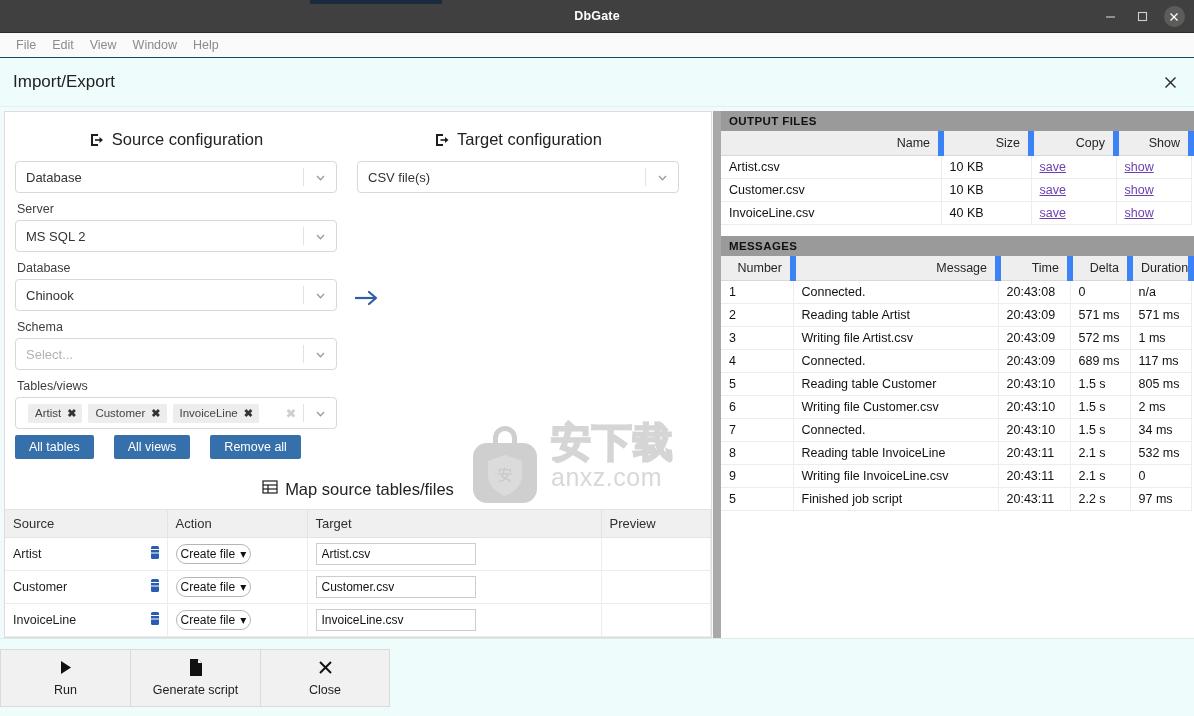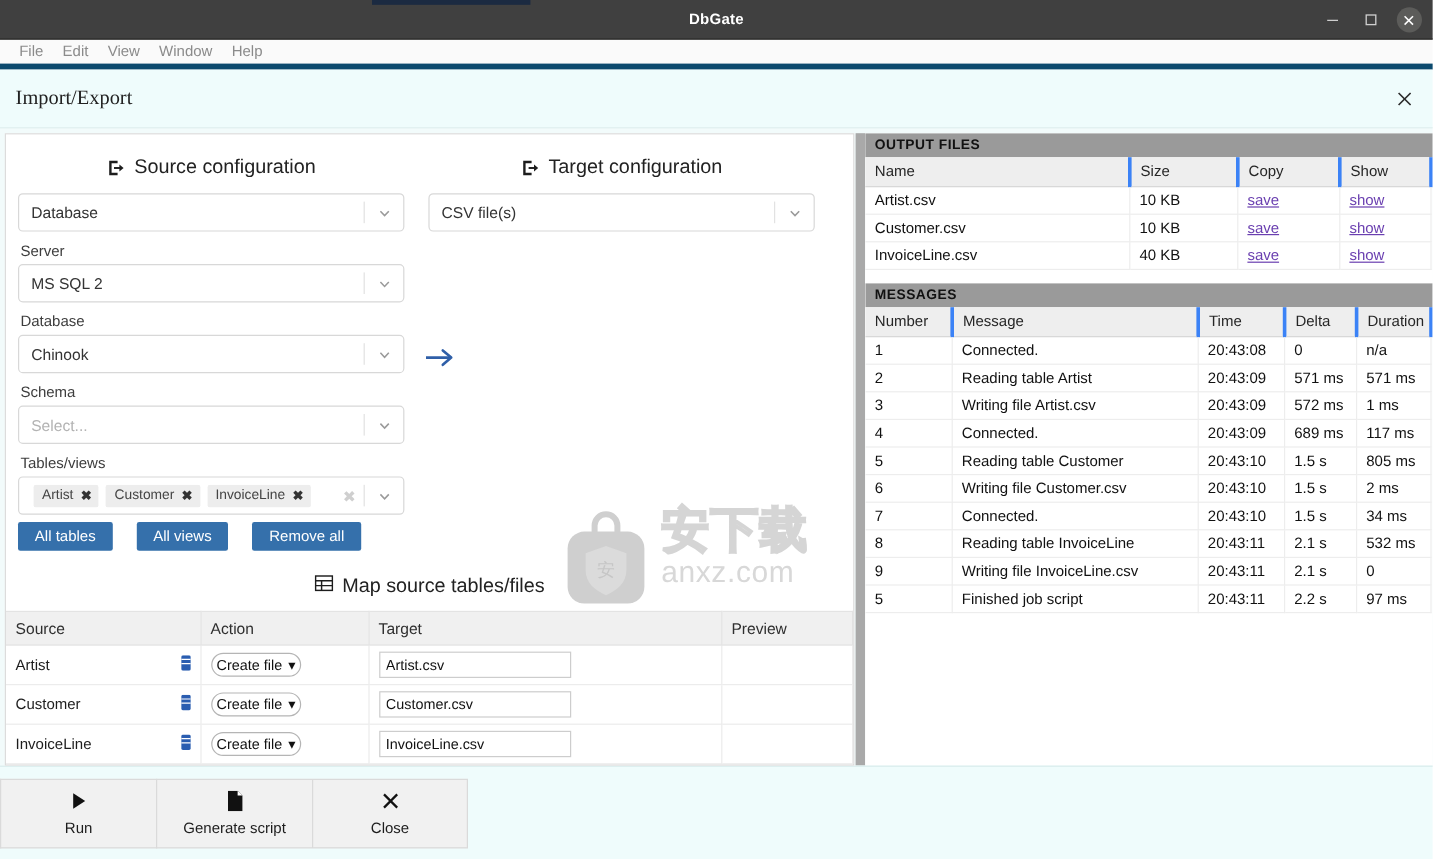--- a/index.html
+++ b/index.html
@@ -57,36 +57,35 @@
     background: #5c5c5a;
     display: flex; align-items: center; justify-content: center;
   }
 
   
   .menubar {
     height: 25px; flex: 0 0 25px;
     background: #fafafa;
     display: flex; align-items: center;
     padding-left: 8px;
-    border-bottom: 5px solid #0c4a6e;
+    border-bottom: 1px solid #0c4a6e;
   }
   .menu-item {
     font-size: 12.5px; color: #8b8b8b;
     padding: 0 8px; line-height: 25px;
     cursor: default;
   }
 
   
   .page-header {
     height: 49px; flex: 0 0 49px;
     background: #effcfc;
     display: flex; align-items: center;
     position: relative;
     border-bottom: 1px solid #dfeeee;
-    font-family: Liberation Serif, serif;
   }
   .page-title {
     font-size: 17px; color: #222; margin-left: 13px;
     font-weight: normal;
   }
   .page-close {
     position: absolute; right: 15px; top: 50%;
     transform: translateY(-50%);
     width: 18px; height: 18px;
     display: flex; align-items: center; justify-content: center;
@@ -294,25 +293,25 @@
   }
   .grid-table {
     width: 100%;
     border-collapse: collapse;
     font-size: 12.5px;
     table-layout: fixed;
   }
   .grid-table th {
     background: #eeeeee;
     font-weight: normal;
-    text-align: left;
+    text-align: right;
     color: #262626;
     padding: 5px 8px;
     border-bottom: 1px solid #d8d8d8;
-    border-right: 3px solid #3b82f6;
+    border-right: 6px solid #3b82f6;
   }
   .grid-table td {
     padding: 4px 8px;
     border-bottom: 1px solid #ededed;
     border-right: 1px solid #ededed;
     color: #111;
     white-space: nowrap; overflow: hidden; text-overflow: ellipsis;
   }
   .lnk {
     color: #6a3fb0; text-decoration: underline; cursor: pointer;

